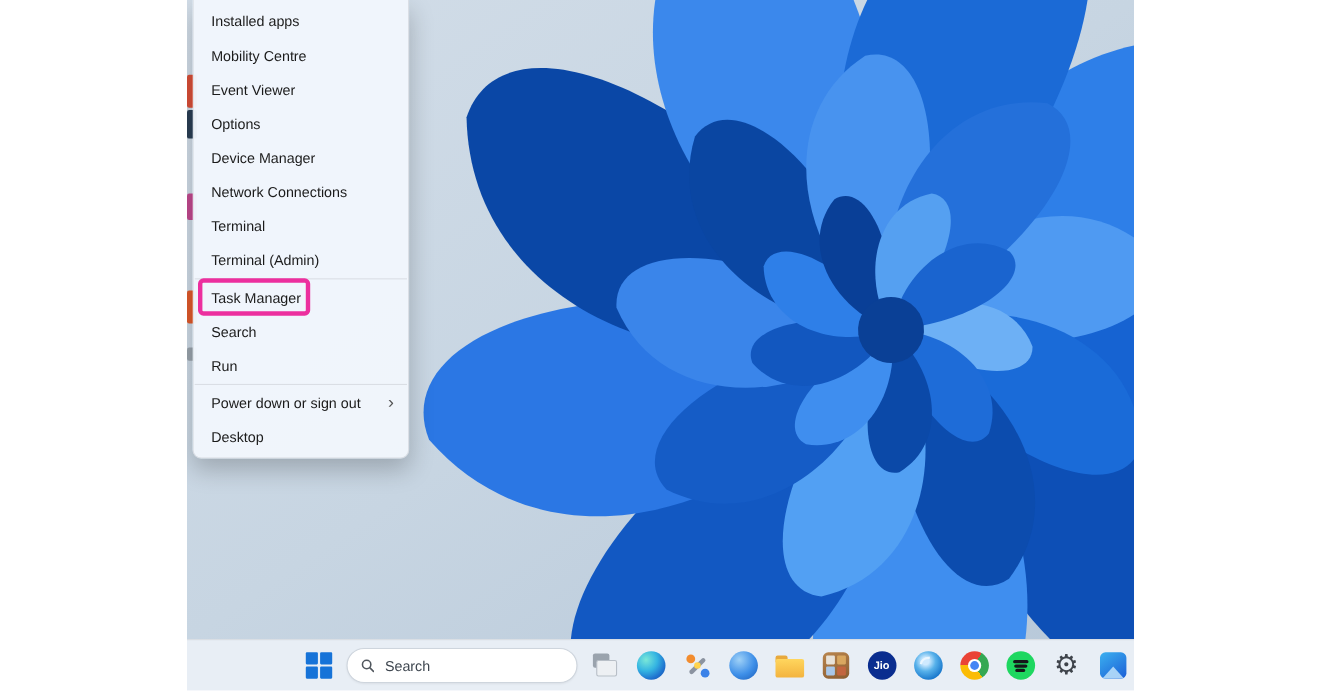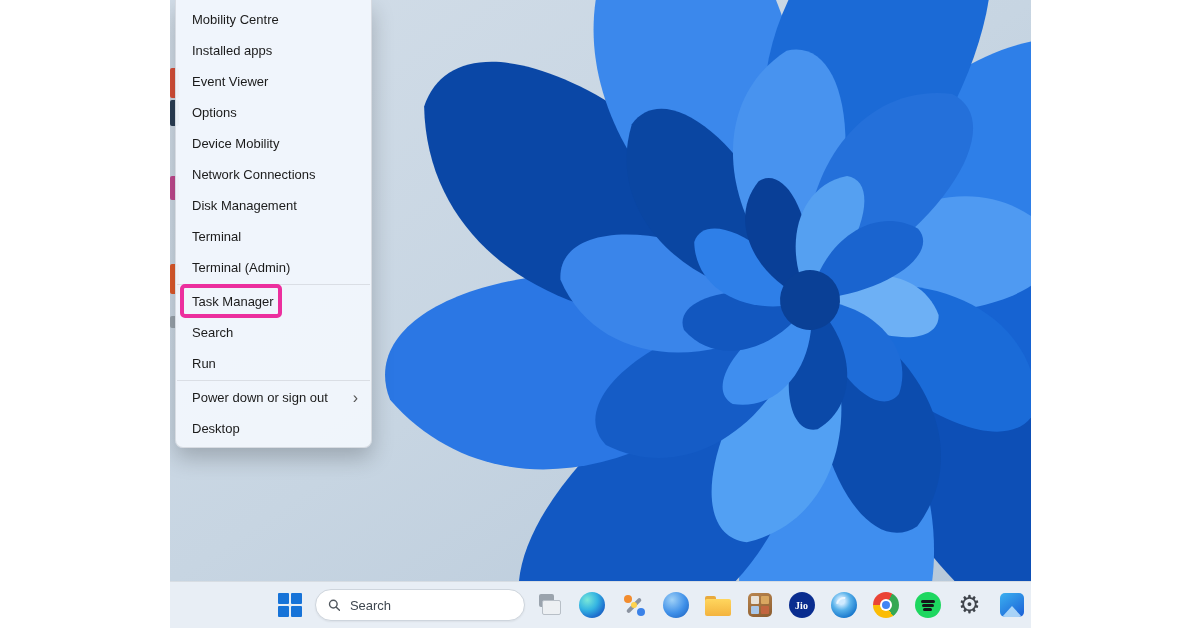--- a/index.html
+++ b/index.html
@@ -34,21 +34,21 @@
   .chevron { position:absolute; right:13px; top:0; font-size:16px; color:#555; }
   .tm-highlight { position:absolute; left:4px; top:-2px; width:102px; height:34px;
                   border:4px solid #ec2f9e; border-radius:5px; pointer-events:none; z-index:6; }
 
   
   .taskbar { position:absolute; left:0; right:0; bottom:0; height:47px;
              background:#e8eef5; border-top:1px solid rgba(0,0,0,0.07);
              display:flex; align-items:center; }
   .tb-cluster { display:flex; align-items:center; gap:8px; margin:0 auto; transform:translateX(50px); }
   .tb-btn { width:34px; height:34px; display:flex; align-items:center; justify-content:center;
-            border-radius:6px; position:relative; cursor:pointer;font-family:Liberation Serif, serif; }
+            border-radius:6px; position:relative; cursor:pointer; }
 
   .win-logo { display:grid; grid-template-columns:11px 11px; grid-template-rows:11px 11px; gap:2px; }
   .win-logo i { background:#1673d8; border-radius:1px; }
 
   .search-pill { width:210px; height:32px; border-radius:17px; background:#ffffff;
                  border:1px solid #ced5dd; display:flex; align-items:center; gap:8px;
                  padding:0 12px; box-shadow:0 1px 2px rgba(0,0,0,0.06); }
   .search-pill input { border:none; outline:none; background:transparent; width:100%;
                        font-size:13px; color:#3f4750; font-family:"Liberation Sans",sans-serif; }
   .search-pill input::placeholder { color:#3f4750; opacity:1; }
@@ -168,27 +168,26 @@
       </svg>
     </div>
 
     <div class="frag frag1"></div>
     <div class="frag frag2"></div>
     <div class="frag frag3"></div>
     <div class="frag frag4"></div>
     <div class="frag frag5"></div>
 
     <div class="winx-menu">
+      <div class="menu-item"><span>Installed apps</span></div>
       <div class="menu-item"><span>Mobility Centre</span></div>
-      <div class="menu-item"><span>Installed apps</span></div>
       <div class="menu-item"><span>Event Viewer</span></div>
       <div class="menu-item"><span>Options</span></div>
-      <div class="menu-item"><span>Device Mobility</span></div>
+      <div class="menu-item"><span>Device Manager</span></div>
       <div class="menu-item"><span>Network Connections</span></div>
-      <div class="menu-item"><span>Disk Management</span></div>
       <div class="menu-item"><span>Terminal</span></div>
       <div class="menu-item"><span>Terminal (Admin)</span></div>
       <div class="menu-sep"></div>
       <div class="menu-item">
         <span>Task Manager</span>
         <div class="tm-highlight"></div>
       </div>
       <div class="menu-item"><span>Search</span></div>
       <div class="menu-item"><span>Run</span></div>
       <div class="menu-sep"></div>

